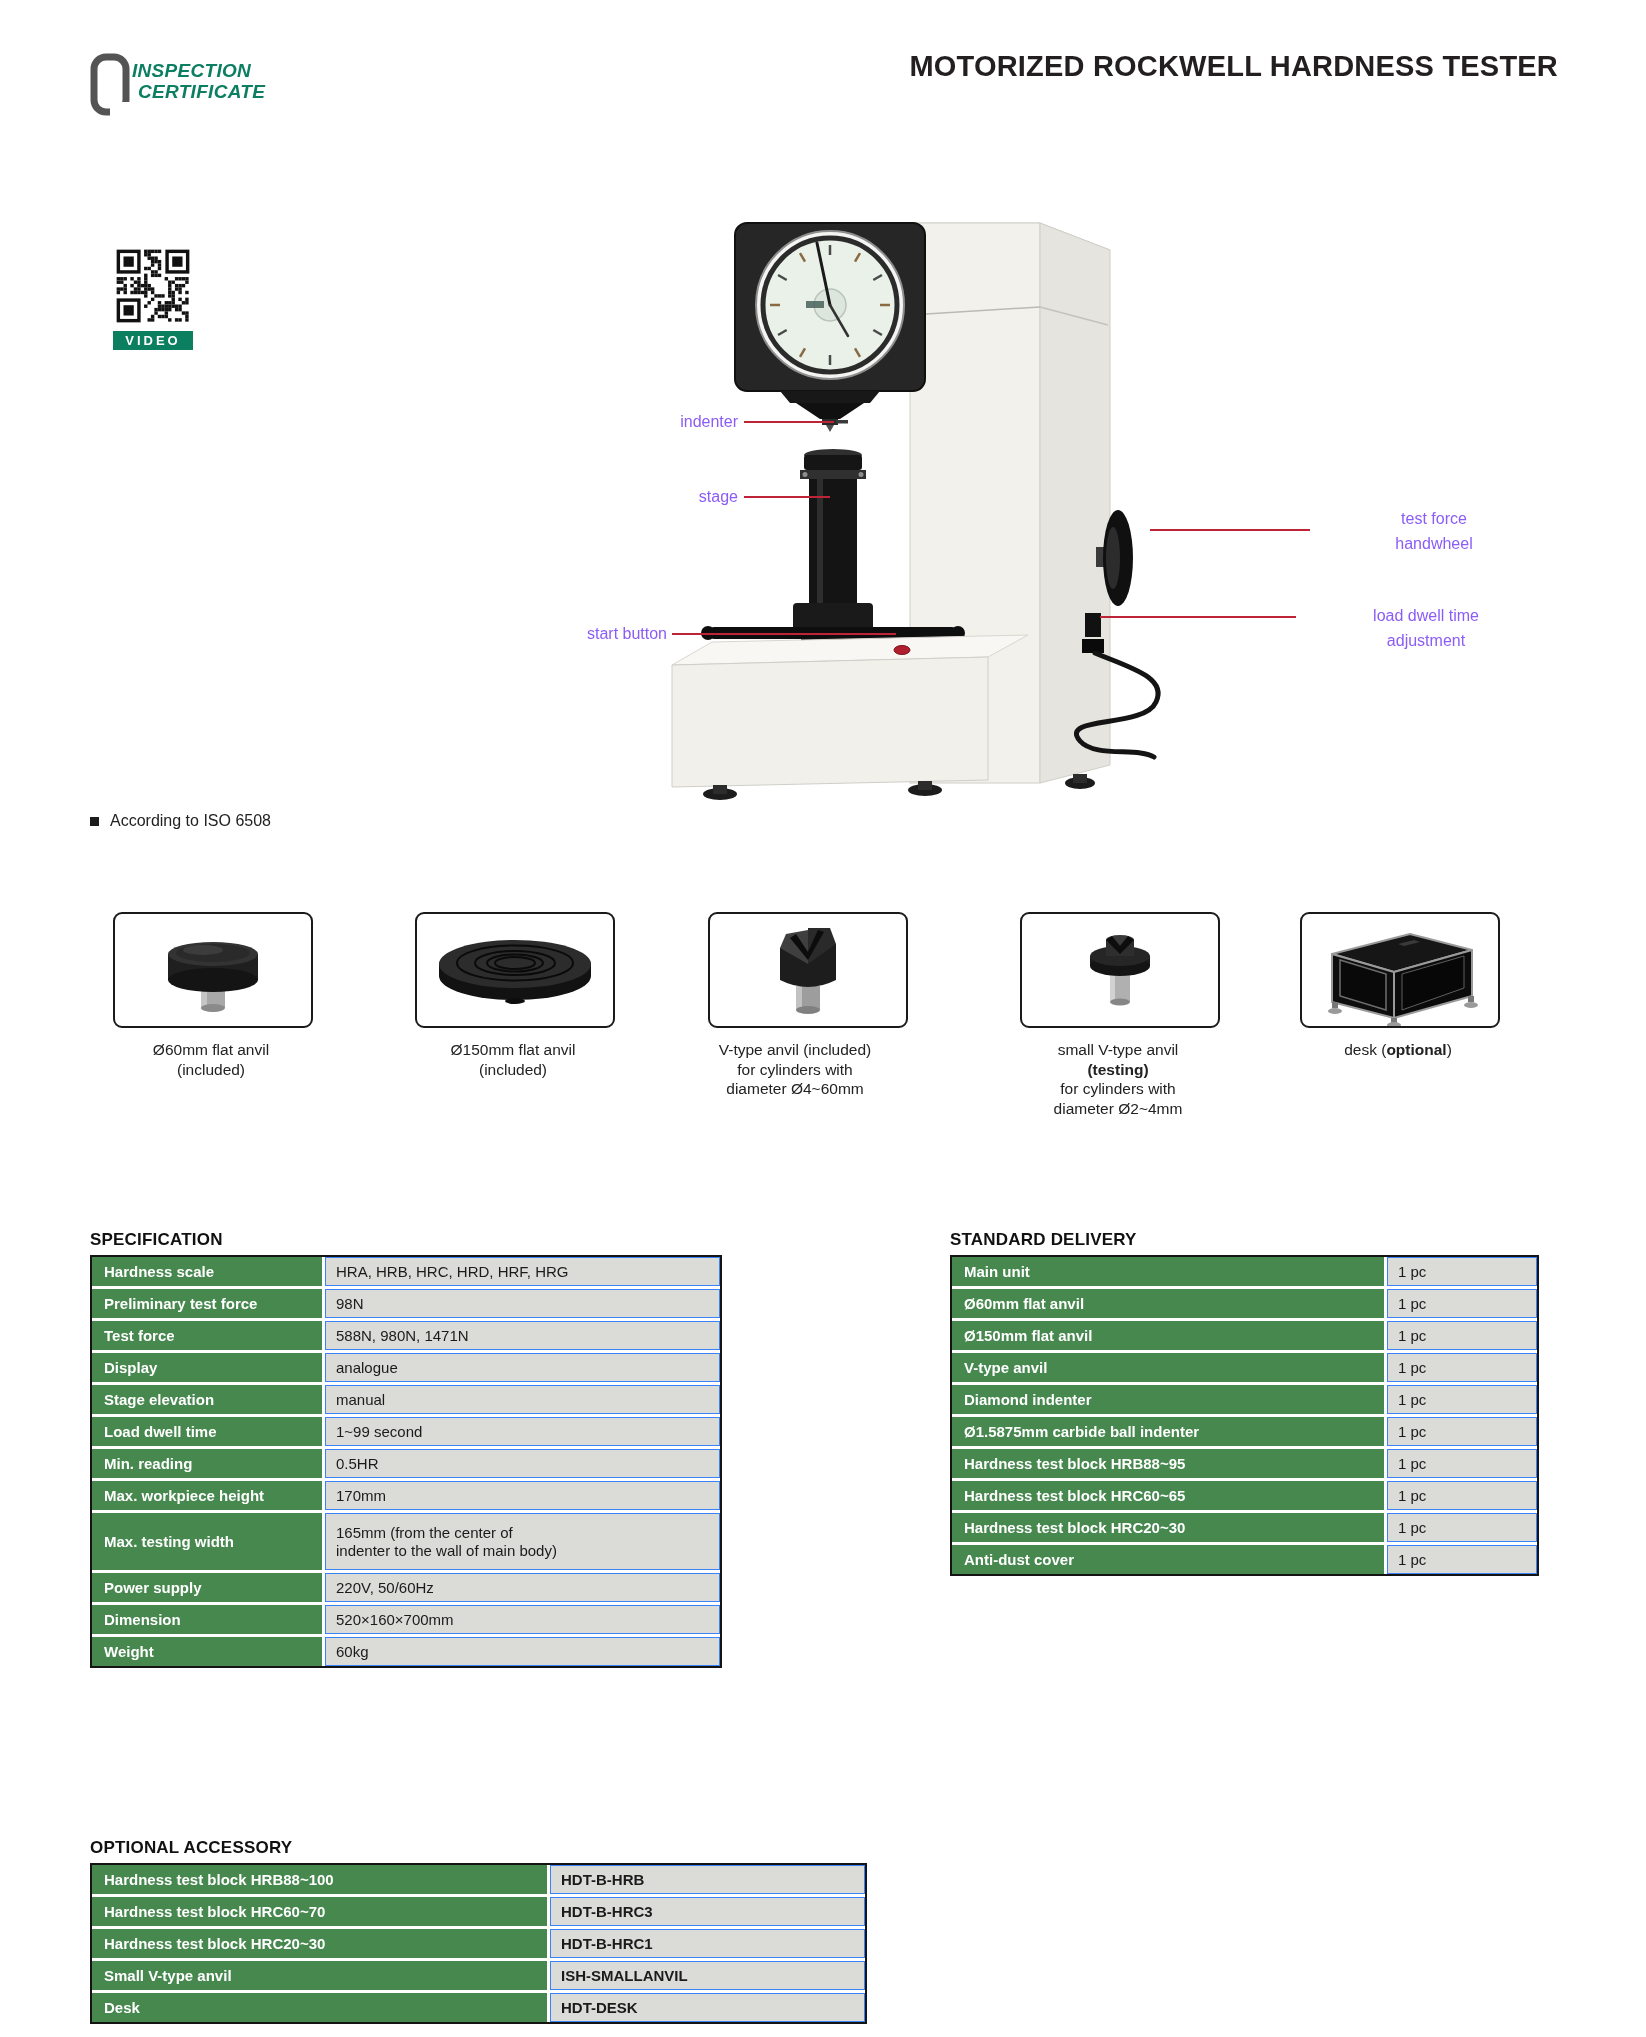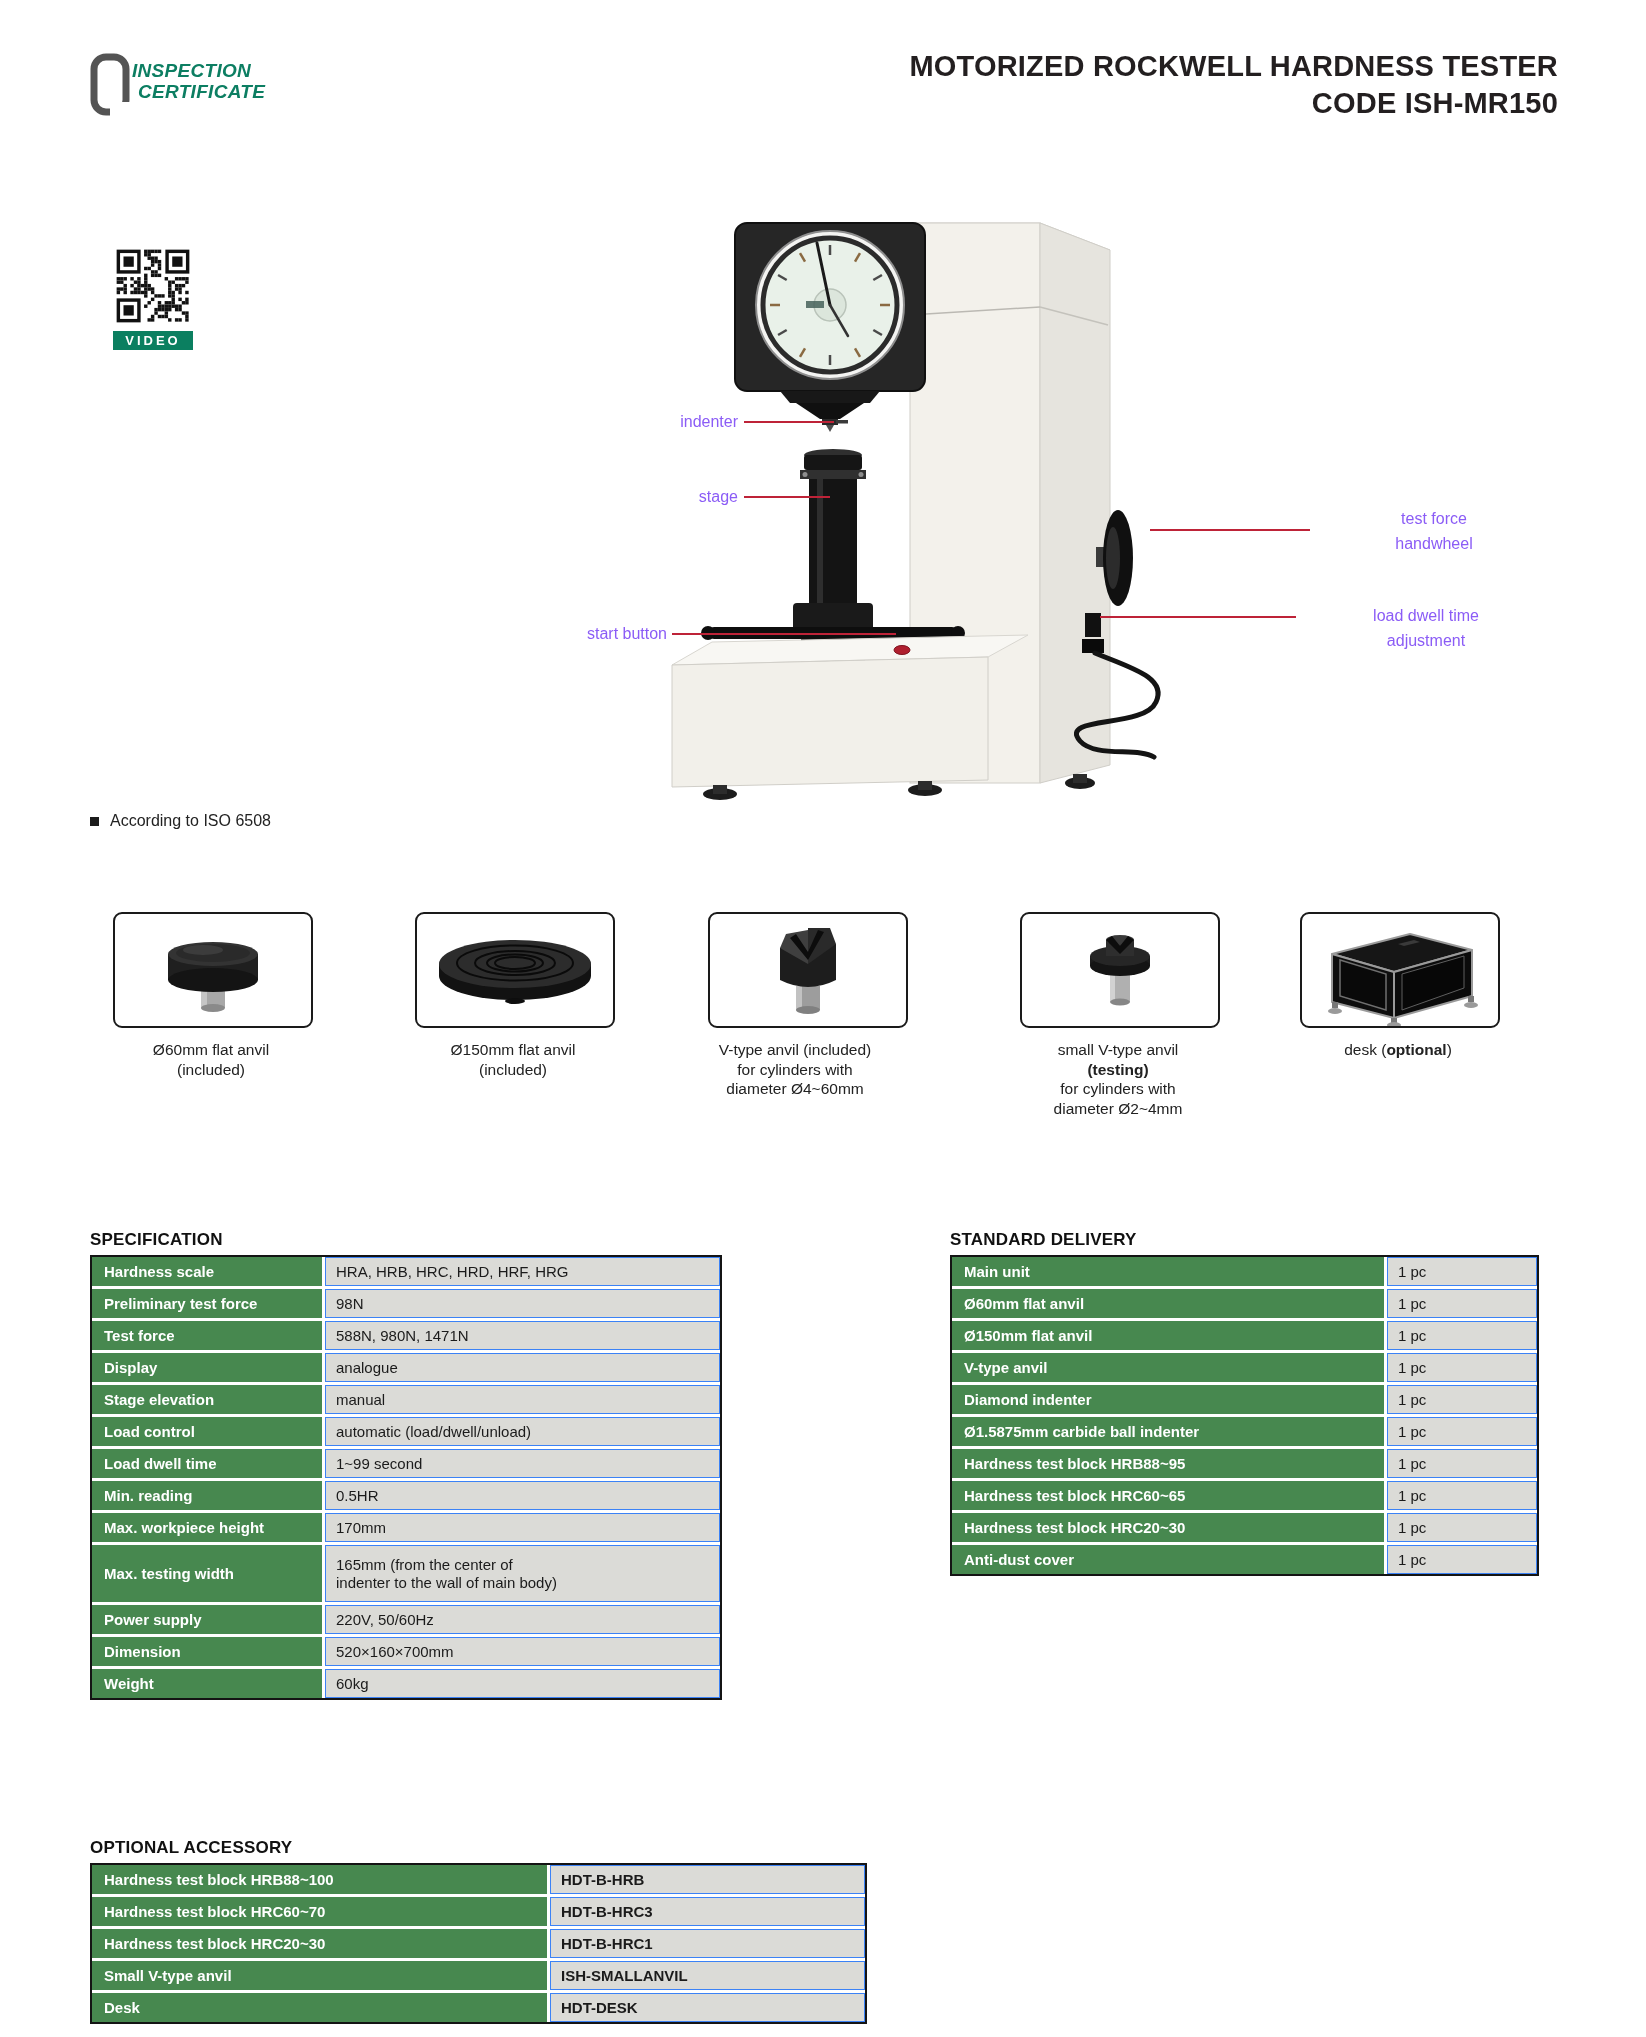--- a/index.html
+++ b/index.html
@@ -53,21 +53,20 @@
     <svg class="abs" style="left:0;top:2px;" width="46" height="66" viewBox="0 0 46 66">
       <rect x="6" y="5" width="32" height="55" rx="12" fill="none" stroke="#545454" stroke-width="7"></rect>
       <rect x="22" y="50" width="24" height="16" fill="#ffffff"></rect>
     </svg>
     <div class="brand-text abs" style="left:44px;top:10px;text-align:center;">INSPECTION</div>
     <div class="brand-text abs" style="left:50px;top:31px;">CERTIFICATE</div>
   </div>
 
   <div class="abs" style="left:640px;top:48px;width:918px;">
     <div class="doc-title">MOTORIZED ROCKWELL HARDNESS TESTER</div>
-    <div class="doc-title">CODE ISH-MR150</div>
   </div>
 
   <div class="abs" style="left:113px;top:245px;width:80px;">
     <svg id="qr-svg" width="80" height="82" viewBox="0 0 77 77">
       <rect x="0" y="0" width="77" height="77" fill="#ffffff"></rect>
       <g fill="#111111">
 
         <rect x="3.5" y="3.5" width="23.1" height="23.1"></rect>
         <rect x="6.8" y="6.8" width="16.5" height="16.5" fill="#ffffff"></rect>
         <rect x="10.1" y="10.1" width="9.9" height="9.9"></rect>
@@ -437,24 +436,20 @@
       </div>
     <div class="drow h29">
         <div class="cell-l">Display</div>
         <div class="cell-v">analogue</div>
       </div>
     <div class="drow h29">
         <div class="cell-l">Stage elevation</div>
         <div class="cell-v">manual</div>
       </div>
     <div class="drow h29">
-        <div class="cell-l">Load control</div>
-        <div class="cell-v">automatic (load/dwell/unload)</div>
-      </div>
-    <div class="drow h29">
         <div class="cell-l">Load dwell time</div>
         <div class="cell-v">1~99 second</div>
       </div>
     <div class="drow h29">
         <div class="cell-l">Min. reading</div>
         <div class="cell-v">0.5HR</div>
       </div>
     <div class="drow h29">
         <div class="cell-l">Max. workpiece height</div>
         <div class="cell-v">170mm</div>

